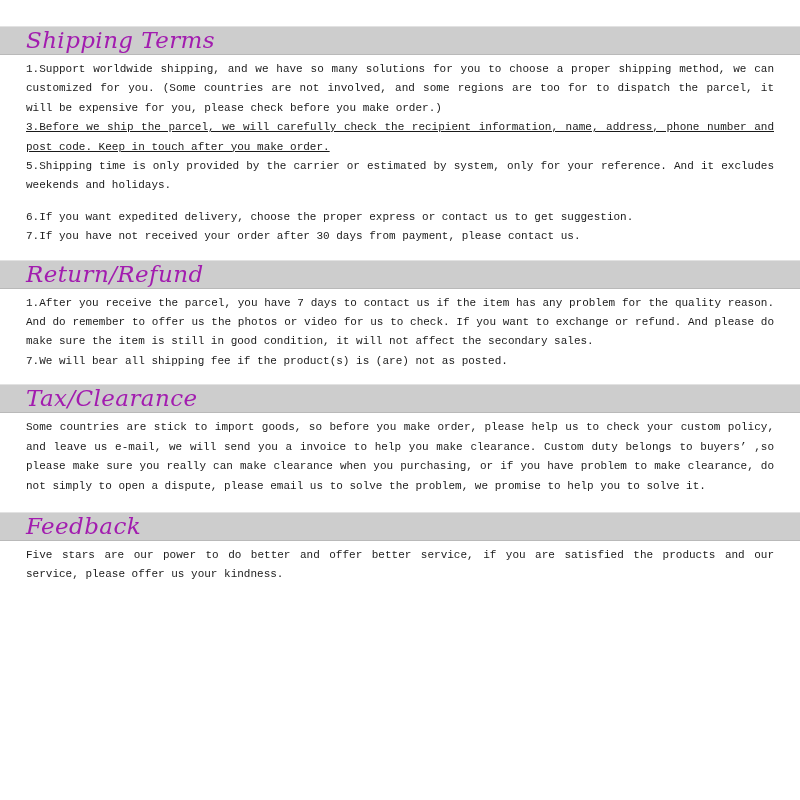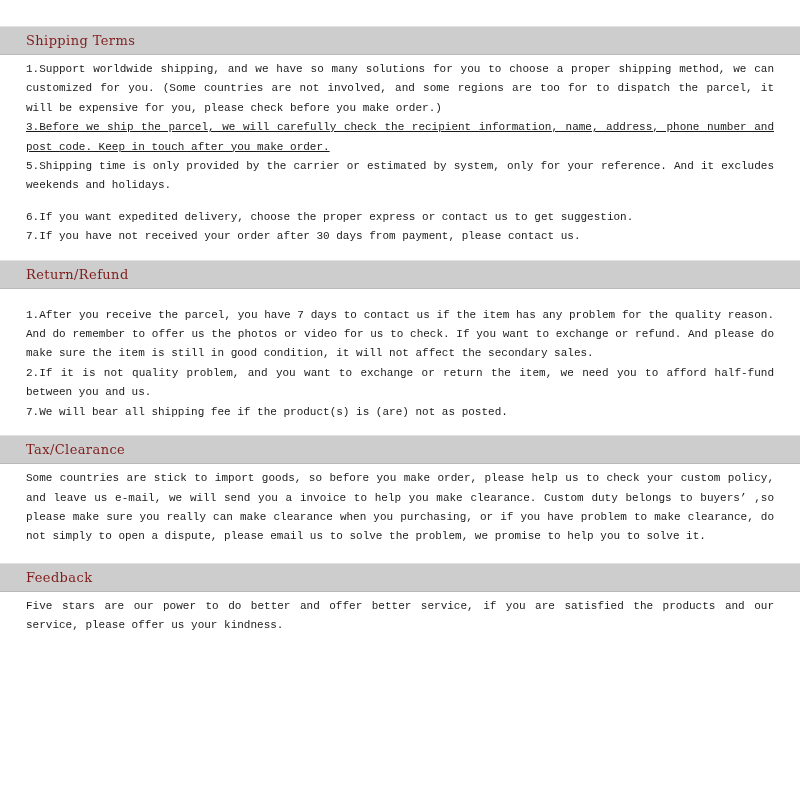--- a/index.html
+++ b/index.html
@@ -35,25 +35,26 @@
     background: #cdcdcd;
     border-top: 1px solid #e2e2e2;
     border-bottom: 1px solid #b9b9b9;
     padding-left: 26px;
     display: flex;
     align-items: center;
   }
 
   .section-header .title {
     font-family: "DejaVu Serif", "Liberation Serif", serif;
-    font-size: 13px;
+    font-size: 23px;
     line-height: 19px;
     letter-spacing: 0.4px;
-    color: #7f1d1d;
+    color: #a21caf;
     white-space: nowrap;
+    font-style: italic;
   }
 
   .section-body {
     box-sizing: border-box;
     padding: 5px 26px 4px 26px;
   }
 
   .section-body p {
     margin: 0;
     font-family: "Liberation Mono", "DejaVu Sans Mono", monospace;
@@ -89,22 +90,21 @@
   </div>
 
   <div class="gap-md"></div>
 
   <div class="section">
     <div class="section-header">
       <span class="title">Return/Refund</span>
     </div>
     <div class="section-body">
       <p>
-          <span style="display: block; text-align: justify; margin-top: 12px;">1.After you receive the parcel, you have 7 days to contact us if the item has any problem for the quality reason. And do remember to offer us the photos or video for us to check. If you want to exchange or refund. And please do make sure the item is still in good condition, it will not affect the secondary sales.</span>
-          <span style="display: block; text-align: justify;">2.If it is not quality problem, and you want to exchange or return the item, we need you to afford half-fund between you and us.</span>
+          <span style="display: block; text-align: justify;">1.After you receive the parcel, you have 7 days to contact us if the item has any problem for the quality reason. And do remember to offer us the photos or video for us to check. If you want to exchange or refund. And please do make sure the item is still in good condition, it will not affect the secondary sales.</span>
           <span style="display: block; text-align: justify;">7.We will bear all shipping fee if the product(s) is (are) not as posted.</span>
         </p>
     </div>
   </div>
 
   <div class="gap-md"></div>
 
   <div class="section">
     <div class="section-header">
       <span class="title">Tax/Clearance</span>

